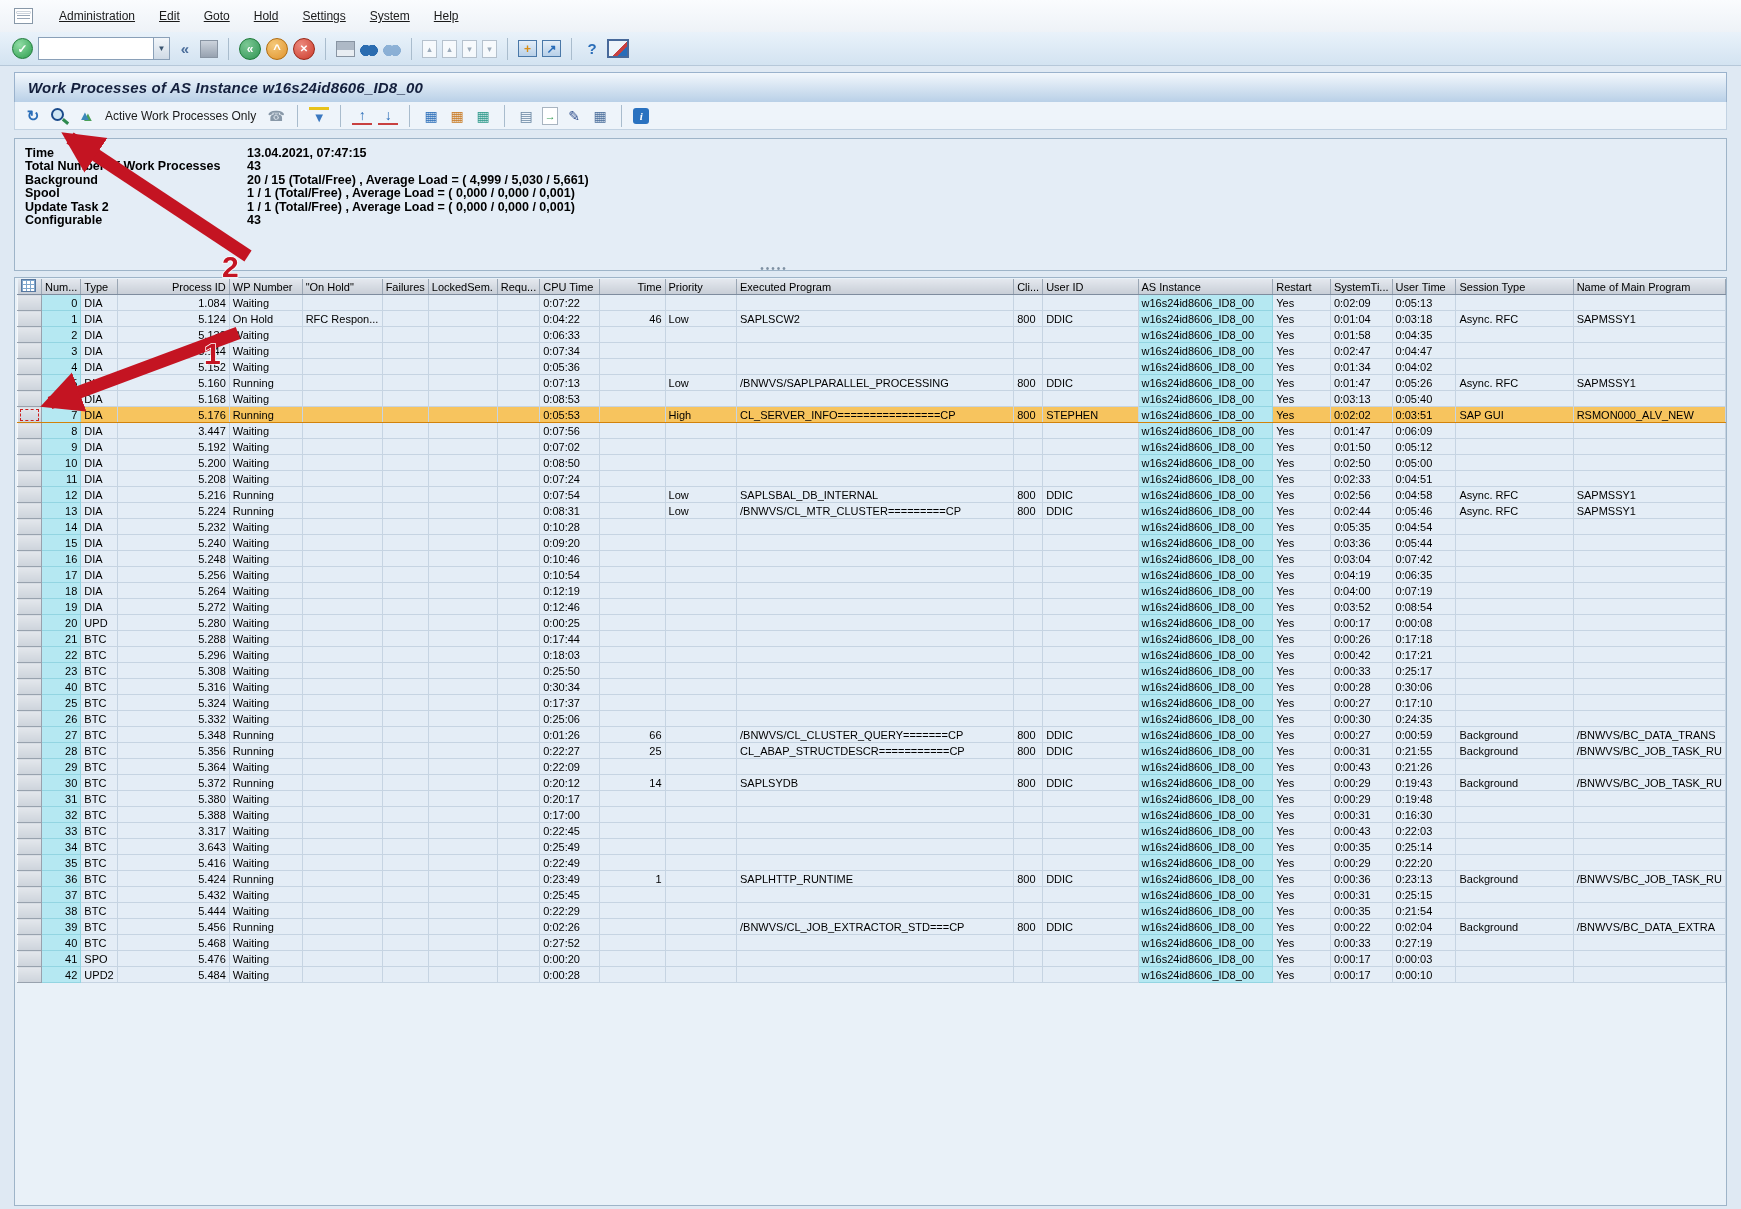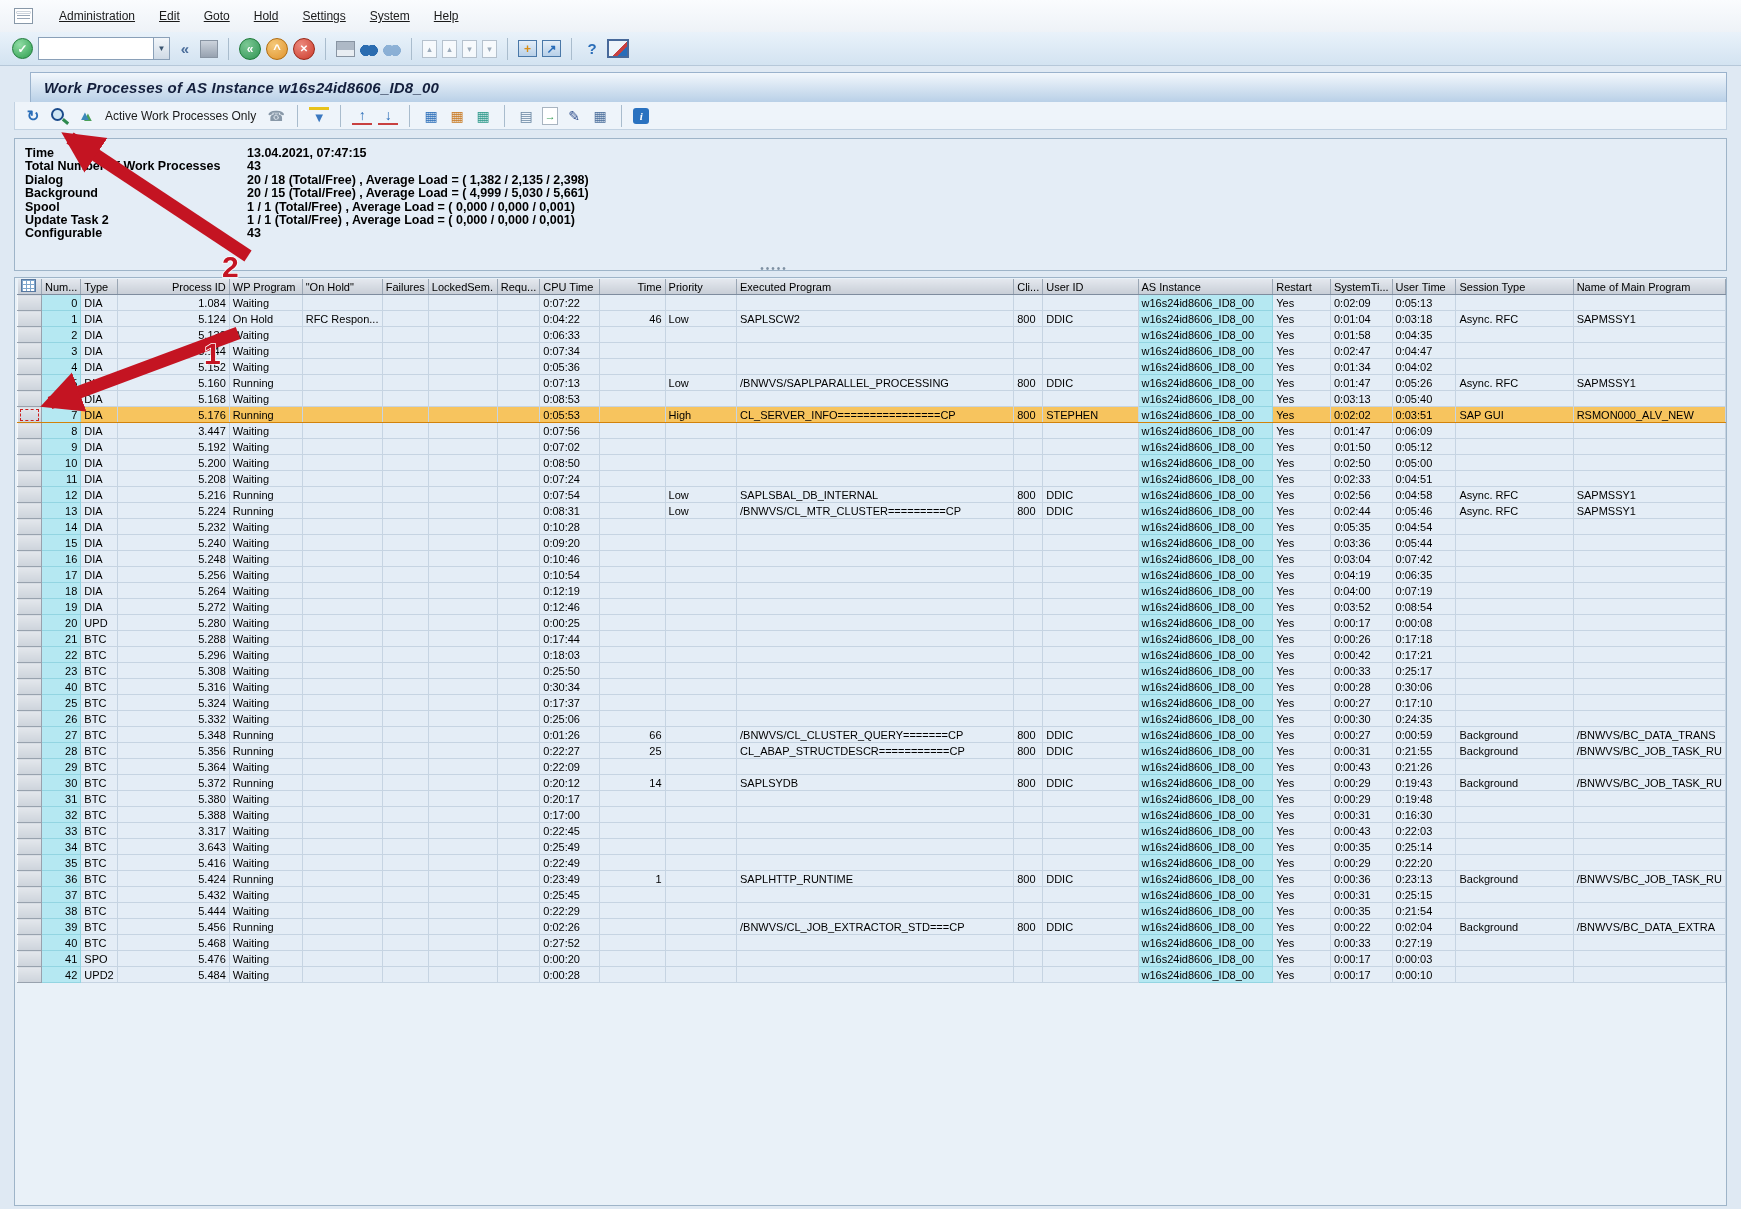--- a/index.html
+++ b/index.html
@@ -48,21 +48,21 @@
     background:linear-gradient(135deg,#eef4fa 55%,#c84040 55% 72%,#2a6db8 72%);}
   #cmdwrap{display:inline-flex;align-items:center;border:1px solid #8aa0b8;background:#fff;height:21px;}
   #cmdwrap input{border:none;outline:none;width:108px;height:19px;font-size:12px;padding:0 3px;}
   #cmd-dd{width:15px;height:21px;background:linear-gradient(#f2f6fa,#cfdae6);
     border-left:1px solid #8aa0b8;font-size:8px;color:#39536e;
     display:inline-flex;align-items:center;justify-content:center;}
 
   
   #titlebar{position:absolute;top:72px;left:14px;right:14px;height:29px;
     background:linear-gradient(#f2f7fc,#b9d0e7);border:1px solid #9ab2cc;
-    display:flex;align-items:center;margin-left:16px;}
+    display:flex;align-items:center;}
   #titlebar span{font-size:15px;font-weight:bold;font-style:italic;color:#141f3c;
     padding-left:13px;letter-spacing:.2px;}
 
   
   #apptoolbar{position:absolute;top:102px;left:14px;right:14px;height:27px;
     background:#eef4fa;border:1px solid #c2d2e2;border-top:none;
     display:flex;align-items:center;padding-left:8px;gap:6px;}
   .abi{display:inline-flex;align-items:center;justify-content:center;
     width:20px;height:20px;font-size:14px;color:#2a6db8;cursor:default;}
   [data-name="refresh-icon"]{font-weight:bold;font-size:15px;color:#2a6db8;}
@@ -198,24 +198,20 @@
 
 <div id="summary" data-name="summary-panel">
     <div id="summary-rows">
       <div class="sum-row" data-name="summary-row">
         <span class="sum-label" data-name="summary-label">Time</span>
         <span class="sum-value" data-name="summary-value">13.04.2021, 07:47:15</span>
       </div>
       <div class="sum-row" data-name="summary-row">
         <span class="sum-label" data-name="summary-label">Total Number of Work Processes</span>
         <span class="sum-value" data-name="summary-value">43</span>
-      </div>
-      <div class="sum-row" data-name="summary-row">
-        <span class="sum-label" data-name="summary-label">Dialog</span>
-        <span class="sum-value" data-name="summary-value">20 / 18 (Total/Free) , Average Load = ( 1,382 / 2,135 / 2,398)</span>
       </div>
       <div class="sum-row" data-name="summary-row">
         <span class="sum-label" data-name="summary-label">Background</span>
         <span class="sum-value" data-name="summary-value">20 / 15 (Total/Free) , Average Load = ( 4,999 / 5,030 / 5,661)</span>
       </div>
       <div class="sum-row" data-name="summary-row">
         <span class="sum-label" data-name="summary-label">Spool</span>
         <span class="sum-value" data-name="summary-value">1 / 1 (Total/Free) , Average Load = ( 0,000 / 0,000 / 0,001)</span>
       </div>
       <div class="sum-row" data-name="summary-row">
@@ -255,21 +251,21 @@
         <col style="width: 64px;">
         <col style="width: 118px;">
         <col style="width: 147px;">
       </colgroup>
     <thead>
         <tr id="head-row">
           <th data-name="select-all-header"><span data-name="select-all-icon" id="corner-icon"></span></th>
           <th class="r" data-name="column-header-num">Num...</th>
           <th data-name="column-header-type">Type</th>
           <th class="r" data-name="column-header-pid">Process ID</th>
-          <th data-name="column-header-status">WP Program</th>
+          <th data-name="column-header-status">WP Number</th>
           <th data-name="column-header-onhold">"On Hold"</th>
           <th data-name="column-header-failures">Failures</th>
           <th data-name="column-header-lockedsem">LockedSem.</th>
           <th data-name="column-header-requ">Requ...</th>
           <th data-name="column-header-cpu">CPU Time</th>
           <th class="r" data-name="column-header-time">Time</th>
           <th data-name="column-header-priority">Priority</th>
           <th data-name="column-header-program">Executed Program</th>
           <th data-name="column-header-client">Cli...</th>
           <th data-name="column-header-user">User ID</th>

